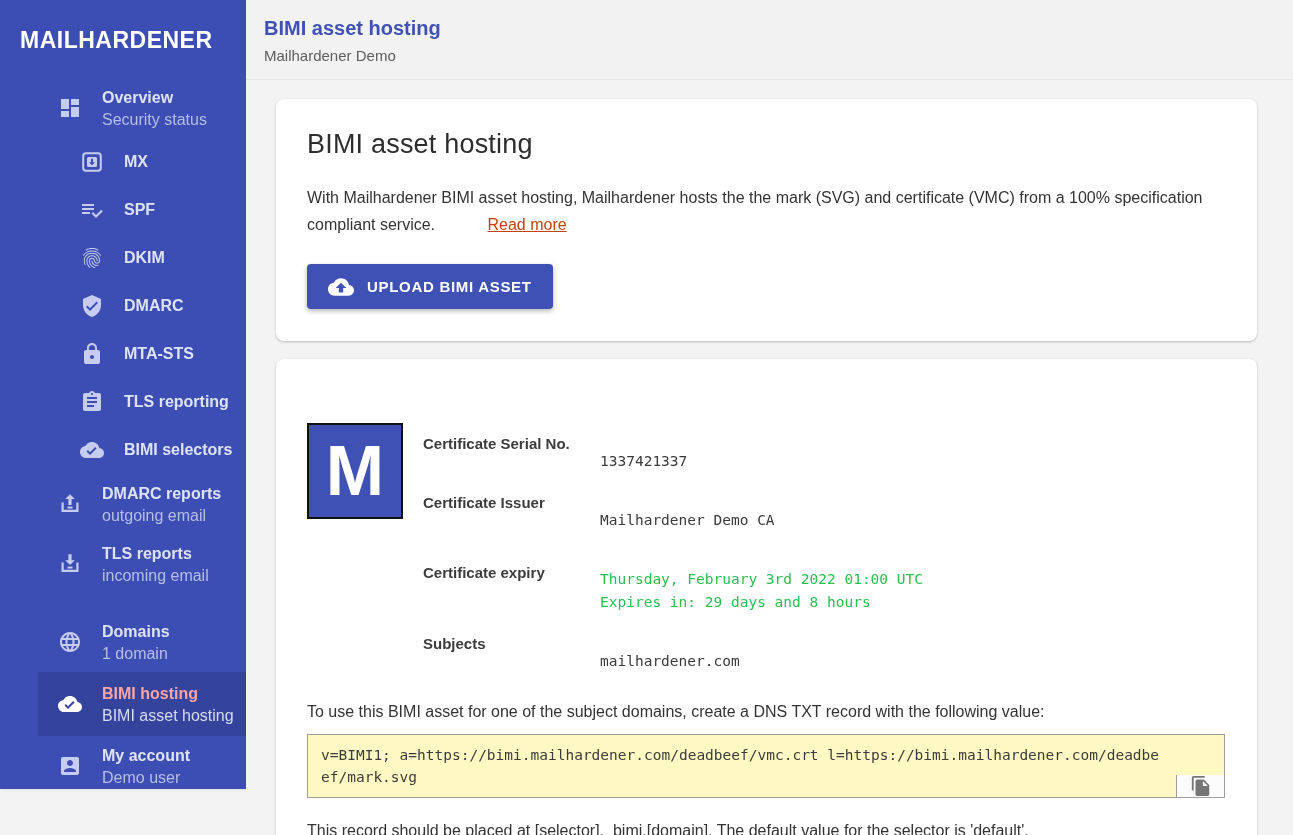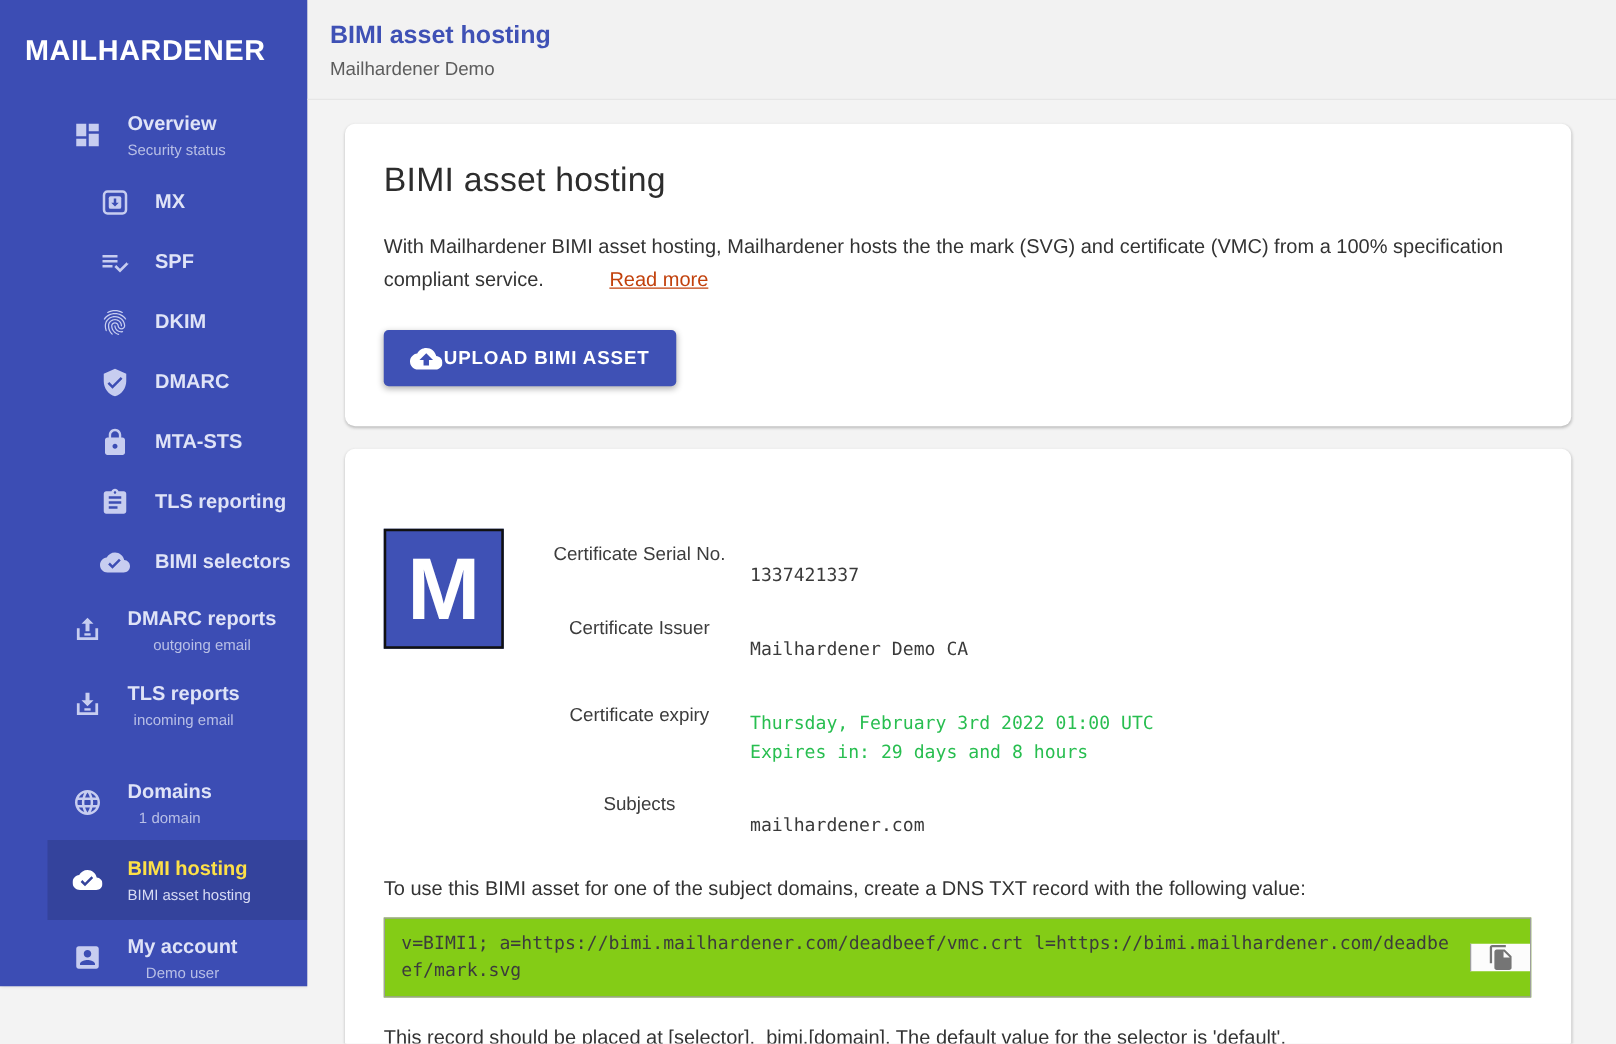--- a/index.html
+++ b/index.html
@@ -29,25 +29,25 @@
     min-height:48px; padding:0 0 0 20px;
     cursor:pointer;
     margin-left:38px;
   }
   .nav-item.two-line { min-height:60px; }
   .nav-item.indent { padding-left:42px; }
   .nav-icon { width:24px; height:24px; color:#c7cdf0; flex:0 0 24px; display:flex; }
   .nav-icon svg { width:24px; height:24px; fill:currentColor; }
   .nav-text { display:flex; flex-direction:column; }
   .nav-label { font-size:16px; font-weight:700; color:#dfe3f7; line-height:20px; }
-  .nav-sublabel { font-size:12px; color:#b8bfe6; margin-top:3px;text-align:center; }
+  .nav-sublabel { font-size:16px; color:#b8bfe6; margin-top:3px; }
   .nav-gap { height:18px; }
   .nav-item.active { background:#34439c; min-height:64px; }
   .nav-item.active .nav-icon { color:#ffffff; }
-  .nav-item.active .nav-label { color:#fde047; }
+  .nav-item.active .nav-label { color:#fca5a5; }
   .nav-item.active .nav-sublabel { color:#d7dbf4; }
 
   
   .main { flex:1; display:flex; flex-direction:column; height:835px; }
   .page-header {
     height:80px; min-height:80px;
     background:#f2f2f2;
     border-bottom:1px solid #e6e6e6;
     padding:15px 0 0 18px;
   }
@@ -63,21 +63,21 @@
     padding:30px 32px 32px 31px;
   }
   .card + .card { margin-top:18px; }
 
   .card-title { font-size:27px; font-weight:400; color:#2d2d2d; letter-spacing:.2px; }
   .card-body { font-size:16px; line-height:27px; color:#333; margin-top:24px; max-width:920px; }
   .read-more { color:#c2410c; text-decoration:underline; font-weight:400; cursor:pointer;margin-left:48px; }
 
   .upload-btn {
     margin-top:26px;
-    display:inline-flex; align-items:center; gap:1px;
+    display:inline-flex; align-items:center; gap:13px;
     background:#3f51b5; color:#fff; border:none; border-radius:4px;
     height:45px; padding:0 21px;
     font-family:"Liberation Sans", sans-serif;
     font-size:15px; font-weight:700; letter-spacing:.7px;
     box-shadow:0 2px 5px rgba(0,0,0,.3);
     cursor:pointer;
   }
   .upload-btn svg { width:26px; height:26px; fill:#fff; }
 
   
@@ -86,35 +86,35 @@
     width:96px; height:96px; min-width:96px;
     background:#3f51b5; border:2px solid #111;
     color:#fff; font-weight:700; font-size:70px; line-height:1;
     display:flex; align-items:center; justify-content:center;
     margin-top:9px;
   }
   .cert-table { display:flex; flex-direction:column; }
   .cert-row { display:flex; align-items:center; }
   .cert-label {
     width:177px; min-width:177px;
-    font-size:15px; font-weight:400; color:#3c3c3c; line-height:26px;text-align:center;
+    font-size:15px; font-weight:700; color:#3c3c3c; line-height:26px;
   }
   .cert-value {
     font-family:"DejaVu Sans Mono", monospace;
     font-size:14.5px; color:#3a3a3a; line-height:23px;margin-top:36px;
   }
   .cert-value.ok { color:#28be50; }
 
   .instruction { font-size:16px; color:#333; margin-top:30px; }
 
   .dns-box {
     margin-top:13px;
-    display:flex; align-items:center;
+    display:flex; align-items:flex-end;
     border:1px solid #9e9e9e;
-    background:#84cc16;
+    background:#fef9c3;
   }
   .dns-record {
     flex:1; padding:9px 13px;
     font-family:"DejaVu Sans Mono", monospace;
     font-size:14.5px; line-height:22px; color:#3c3c3c;
     word-break:break-all; white-space:pre-wrap;
   }
   .copy-btn {
     width:48px; min-width:48px;
     border:none; border-left:1px solid #9e9e9e;

